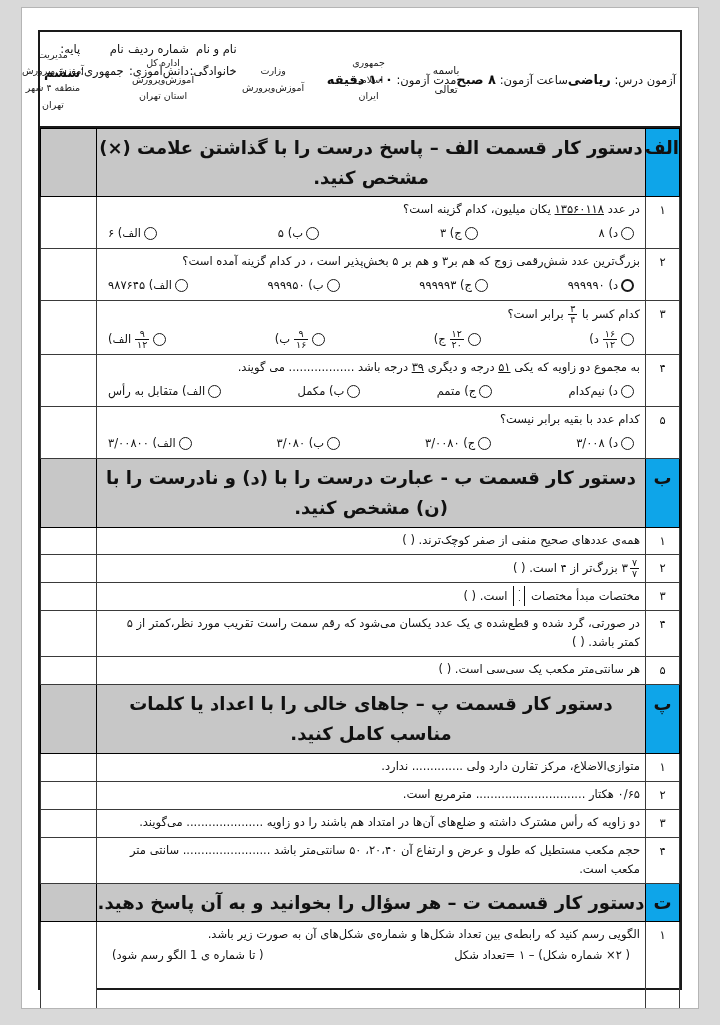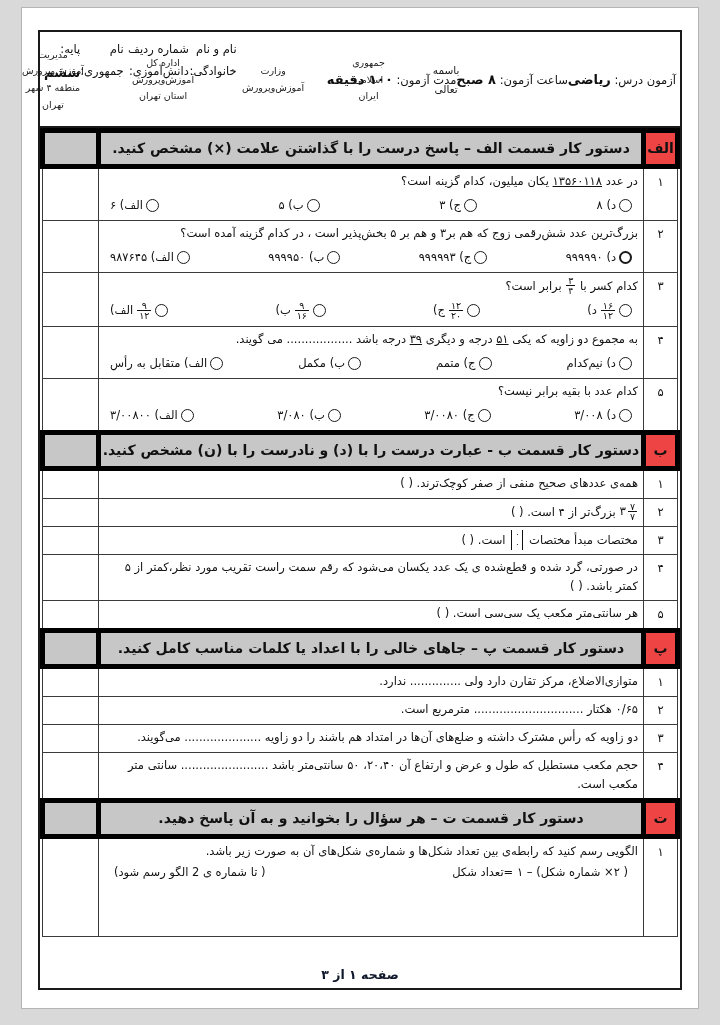--- a/index.html
+++ b/index.html
@@ -52,25 +52,25 @@
     color:#111;
     line-height:1.65;
   }
   col.c-letter{width:34px;}
   col.c-body{width:auto;}
   col.c-score{width:56px;}
   .sec-head td{
     background:#c7c7c7;
     font-weight:bold;
     text-align:center;
-    font-size:14px;
+    font-size:18px;
     padding:4px 0;
-    border:5px solid #000000;
-  }
-  .sec-head td.letter{background:#ef4444;text-align:center;}
+    border:1px solid #000000;
+  }
+  .sec-head td.letter{background:#0ea5e9;text-align:center;}
   .sec-head td.score{background:#c7c7c7;}
   td.num{text-align:center;font-size:11.5px;padding-top:4px;}
   td.score{background:#fff;}
   .qtext{margin:0;}
   .opts{
     display:flex;flex-direction:row;justify-content:space-between;
     align-items:center;margin-top:5px;padding:0 6px 1px 6px;
     gap:4px;
   }
   .opt{display:flex;flex-direction:row;align-items:center;gap:3px;white-space:nowrap;font-size:11.5px;}
@@ -392,21 +392,21 @@
         <td>دستور کار قسمت ت – هر سؤال را بخوانید و به آن پاسخ دهید.</td>
         <td class="score"></td>
       </tr>
 
       <tr>
         <td class="num">۱</td>
         <td class="tall">
           <div class="qtext">الگویی رسم کنید که رابطه‌ی بین تعداد شکل‌ها و شماره‌ی شکل‌های آن به صورت زیر باشد.</div>
           <div class="t-sub">
             <span>( ۲× شماره شکل)  –  ۱ =تعداد شکل</span>
-            <span>( تا شماره ی 2 الگو رسم شود)</span>
+            <span>( تا شماره ی 1 الگو رسم شود)</span>
           </div>
         </td>
         <td class="score"></td>
       </tr>
 
     </tbody>
   </table>
   </div>
 
   <div class="footer">صفحه ۱ از ۳</div>

